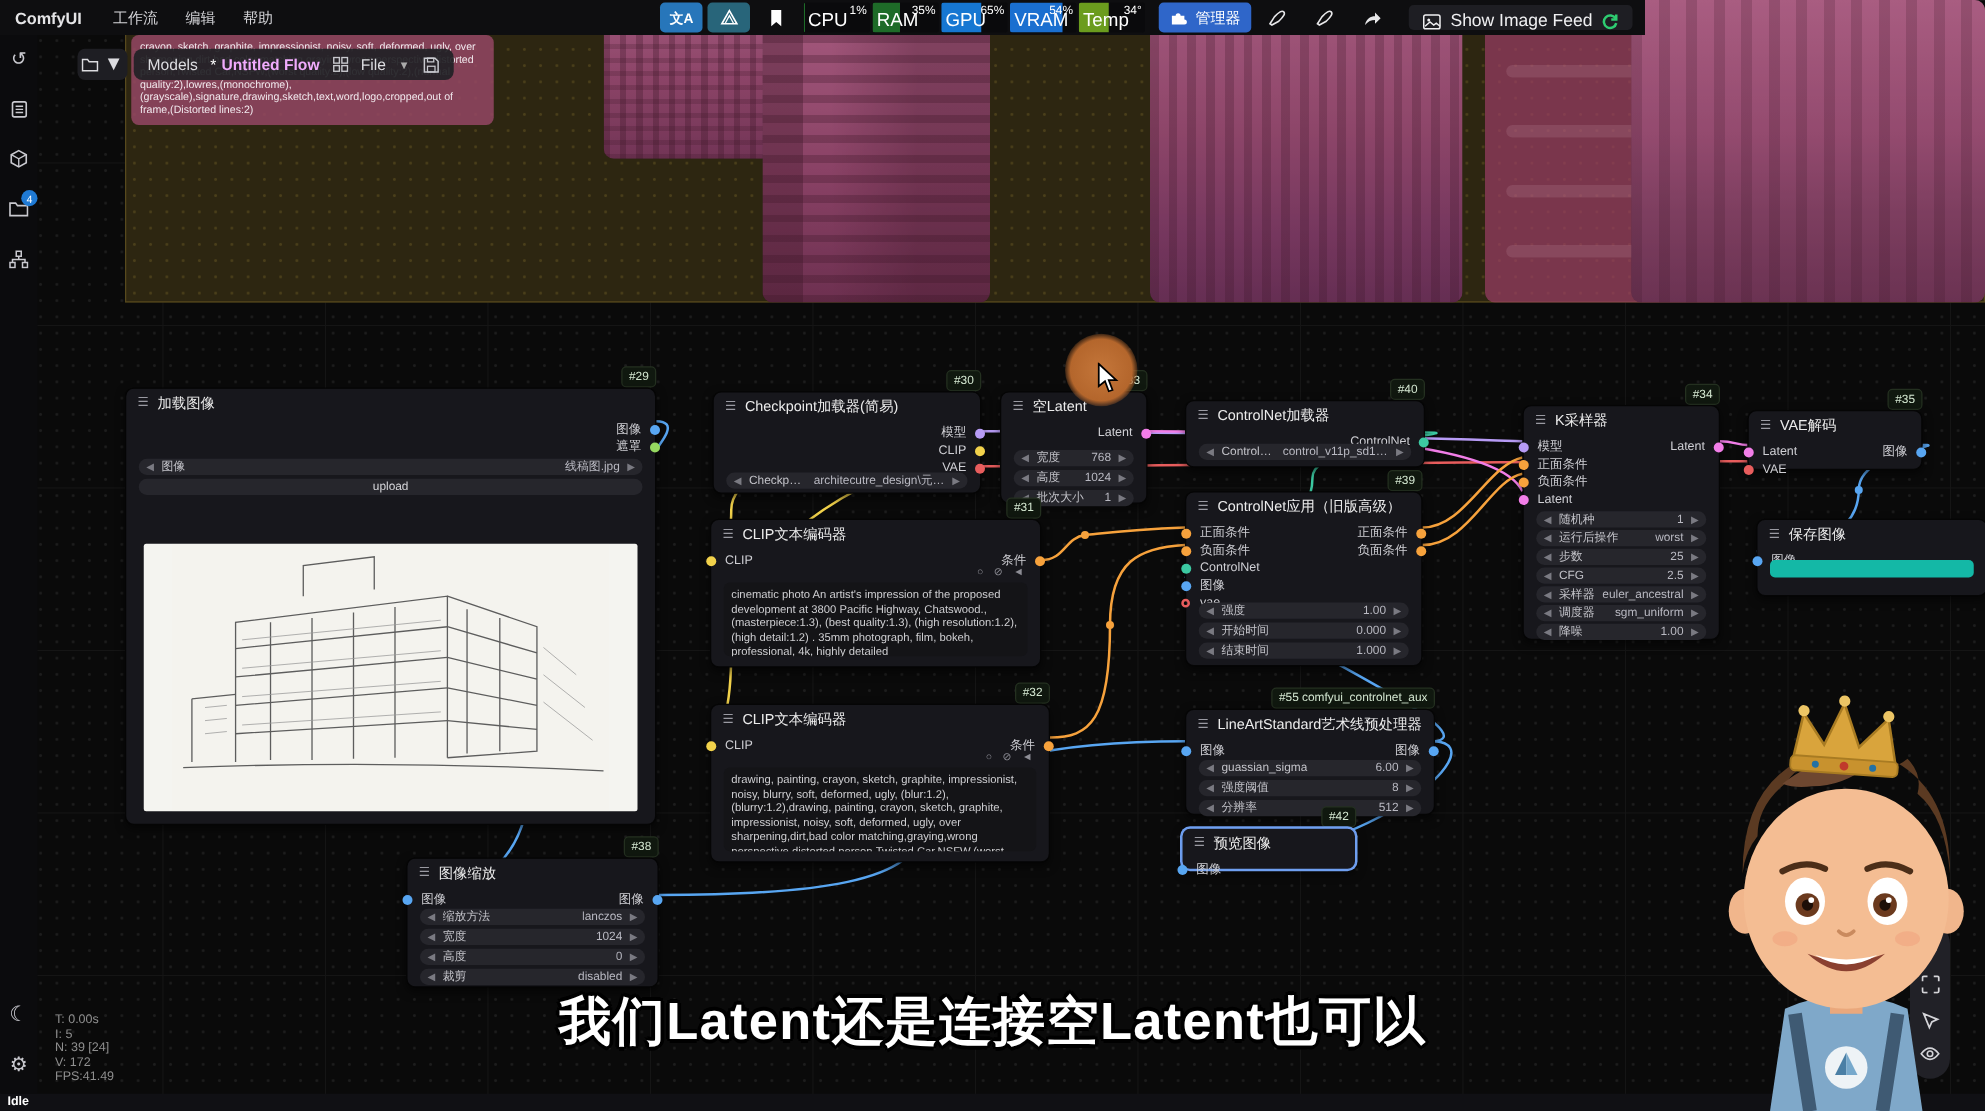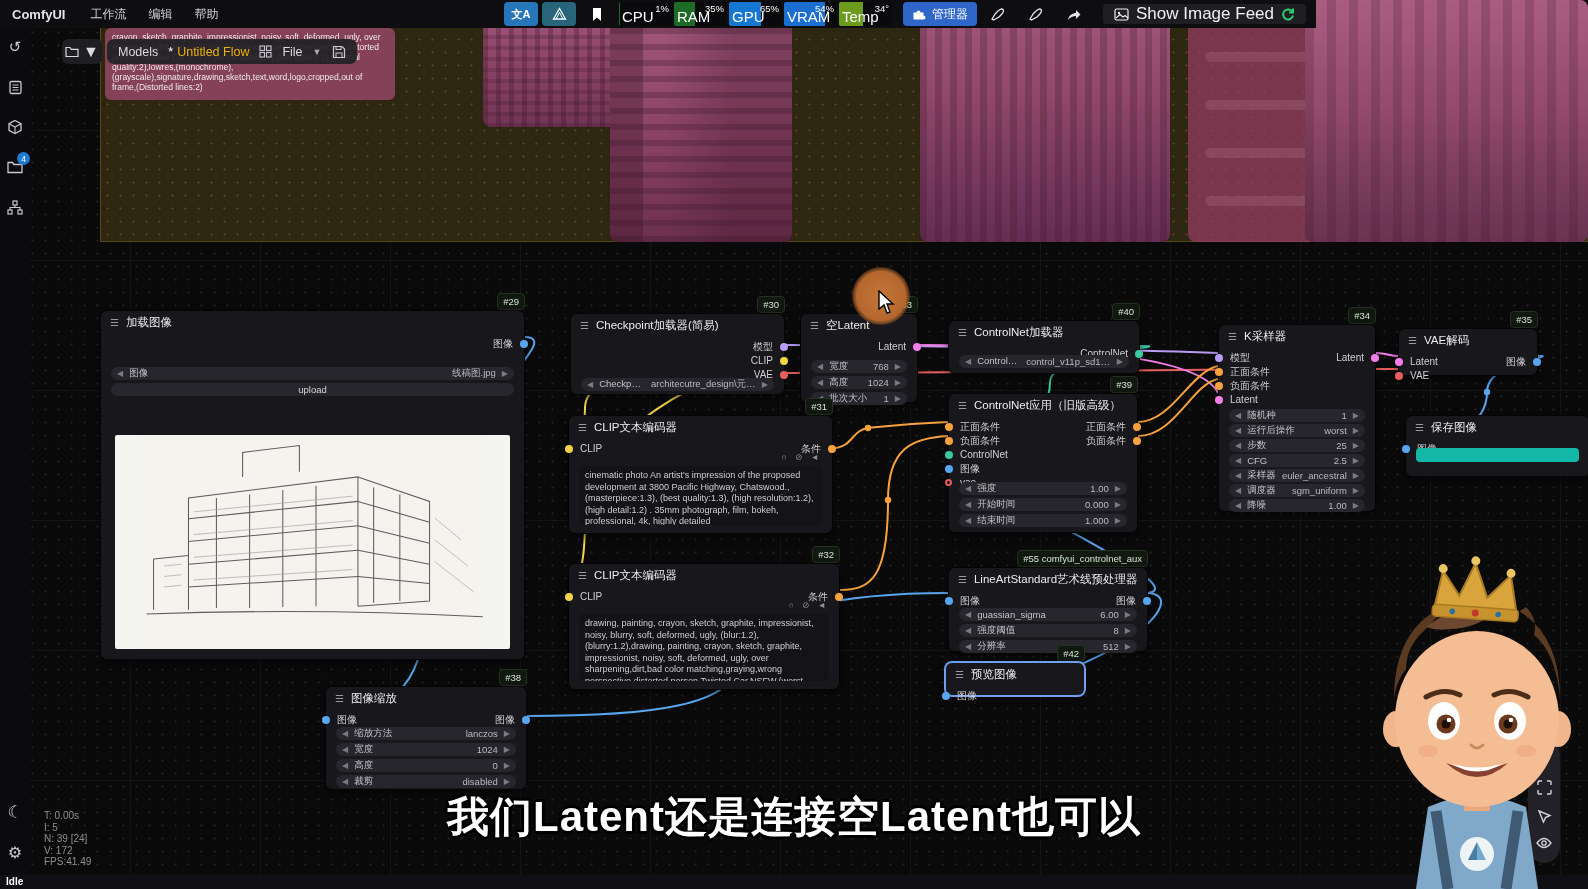--- a/index.html
+++ b/index.html
@@ -87,41 +87,41 @@
       justify-content:center; padding:0 6px; }
   .tbtn.blue { background:#2776ba; } .tbtn.teal { background:#28657a; }
   .tbtn.plain { background:transparent; }
   .statbox { width:53px; height:24px; background:#0a0a0c; position:relative; overflow:hidden;
       border-radius:2px; margin:0 1px; }
   .statfill { position:absolute; left:0; top:0; bottom:0; }
   .statlabel { position:absolute; left:3px; bottom:1px; font-size:15px; color:#fff; }
   .statval { position:absolute; right:3px; top:1px; font-size:9.5px; color:#fff; }
   .mgr { height:24px; border-radius:4px; background:#2f66c9; color:#fff; font-size:12px;
       display:flex; align-items:center; gap:6px; padding:0 9px; margin-left:6px; }
-  .feed { height:20px; border-radius:4px; background:#1e1e23; color:#f0f0f2; font-size:17px;
-      display:flex; align-items:center; gap:7px; padding:0 11px; margin-left:8px; }
+  .feed { height:20px; border-radius:4px; background:#1e1e23; color:#f0f0f2; font-size:14px;
+      display:flex; align-items:flex-end; gap:7px; padding:0 11px; margin-left:8px; }
 
   
   #sidebar { position:absolute; left:0; top:28px; bottom:14px; width:30px; background:#0b0b0d;
       z-index:30; display:flex; flex-direction:column; align-items:center; padding-top:10px; gap:22px; }
   .sicon { width:18px; height:18px; color:#c9c9cf; position:relative; display:flex;
       align-items:center; justify-content:center; font-size:15px; }
   .sbadge { position:absolute; right:-6px; top:-6px; background:#1f7ad4; color:#fff;
       font-size:8.5px; width:13px; height:13px; border-radius:50%; display:flex;
       align-items:center; justify-content:center; }
   #sidebar .spacer { flex:1; }
 
   
   #folder-chip { position:absolute; left:62px; top:39px; width:40px; height:25px; background:#1e1e23;
       border-radius:6px; display:flex; align-items:center; justify-content:center; gap:4px;
       color:#dcdce0; z-index:35; }
   #wfbar { position:absolute; left:107px; top:39px; height:25px; background:rgba(33,33,38,.93);
       border-radius:7px; display:flex; align-items:center; gap:10px; padding:0 11px;
       color:#dcdce0; font-size:12.5px; z-index:35; }
-  #wfbar .wf-title { font-weight:normal; color:#eab308; }
+  #wfbar .wf-title { font-weight:bold; color:#f0abfc; }
   #wfbar .caret { font-size:9px; color:#aaa; }
 
   
   #perf { position:absolute; left:44px; top:810px; font-size:10px; color:#8f8f8f; line-height:11.5px; }
   #subtitle { position:absolute; left:0; right:0; top:789px; text-align:center; z-index:50;
       font-size:42px; font-weight:800; color:#fff; letter-spacing:1px;
       text-shadow:-3px 0 0 #000,3px 0 0 #000,0 -3px 0 #000,0 3px 0 #000,
         -2px -2px 0 #000,2px -2px 0 #000,-2px 2px 0 #000,2px 2px 0 #000; }
   #statusbar { position:absolute; left:0; right:0; bottom:0; height:14px; background:#101014;
       color:#fff; font-size:10px; font-weight:bold; padding-left:6px; line-height:14px; z-index:45; }
@@ -181,20 +181,24 @@
       <div class="badge" style="right: 1063px; top: 293px;">#29</div>
       <div class="node" style="left: 100px; top: 310px; width: 425px; height: 350px;">
         <div class="nheader">
           <span class="nmenu">☰</span>
                  <span>加载图像</span>
         </div>
         <div class="slotrow" style="left: 0px; right: 0px; top: 26px;">
           <span class="outlab">图像</span>
                    <span class="dot" style="right:-4px;background:var(--c-image);"></span>
         </div>
+        <div class="slotrow" style="left: 0px; right: 0px; top: 40px;">
+          <span class="outlab">遮罩</span>
+                   <span class="dot" style="right:-4px;background:var(--c-mask);"></span>
+        </div>
         <div class="widget" style="left: 10px; right: 10px; top: 56px;">
           <span class="arr">◀</span>
           <span class="wl">图像</span>
                      <span class="wv">线稿图.jpg</span>
           <span class="arr">▶</span>
         </div>
         <div class="widget btn" style="left: 10px; right: 10px; top: 72px;">upload</div>
         <div class="nimg" style="inset: 124px 14px 10px;">
   <svg viewBox="0 0 400 245" width="100%" height="100%">
     <rect width="400" height="245" fill="#f4f3ee"></rect>

